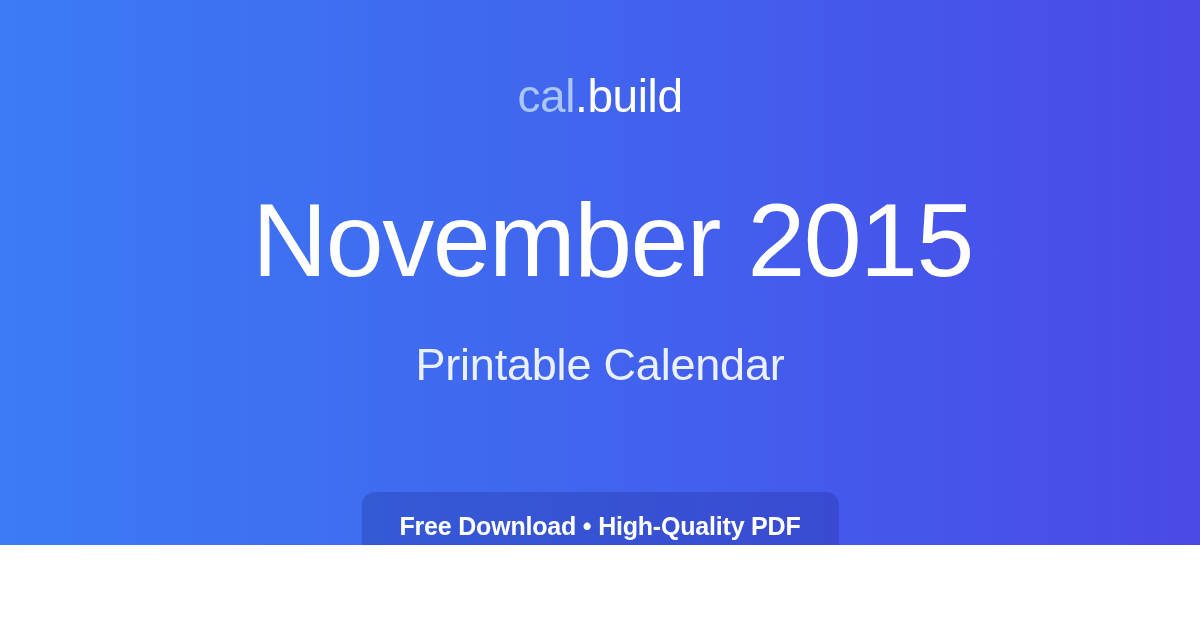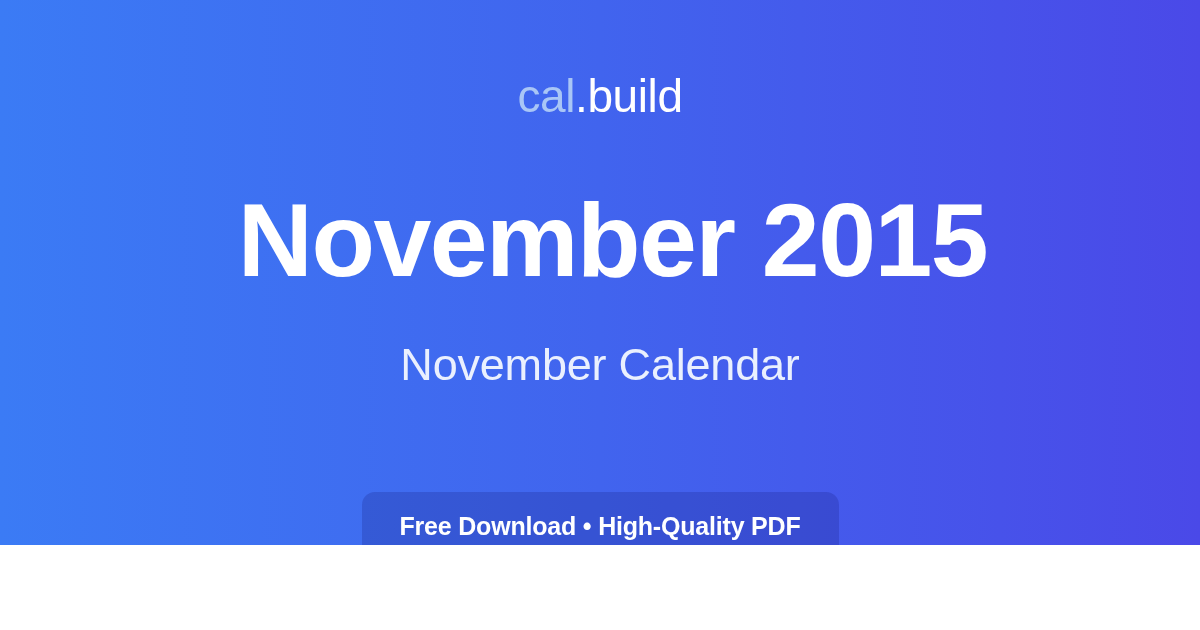--- a/index.html
+++ b/index.html
@@ -55,21 +55,21 @@
   .title-wrap {
     position: absolute;
     top: 186px;
     left: 0;
     right: 0;
     text-align: center;
   }
   .title {
     display: block;
     font-size: 104px;
-    font-weight: 700;
+    font-weight: 400;
     color: #ffffff;
     letter-spacing: -1.5px;
     line-height: 1.05;
     white-space: nowrap;
     padding-left: 25px;
   }
 
   
   .subtitle-wrap {
     position: absolute;
@@ -123,21 +123,21 @@
 
   <div class="brand-wrap">
     <span class="brand"><span class="brand-prefix">cal</span><span class="brand-suffix">.build</span></span>
   </div>
 
   <div class="title-wrap">
     <span class="title">November 2015</span>
   </div>
 
   <div class="subtitle-wrap">
-    <span class="subtitle">November Calendar</span>
+    <span class="subtitle">Printable Calendar</span>
   </div>
 
   <div class="badge-wrap">
     <div class="badge">
       <span class="badge-label">Free Download • High-Quality PDF</span>
     </div>
   </div>
 
 </div>
 

